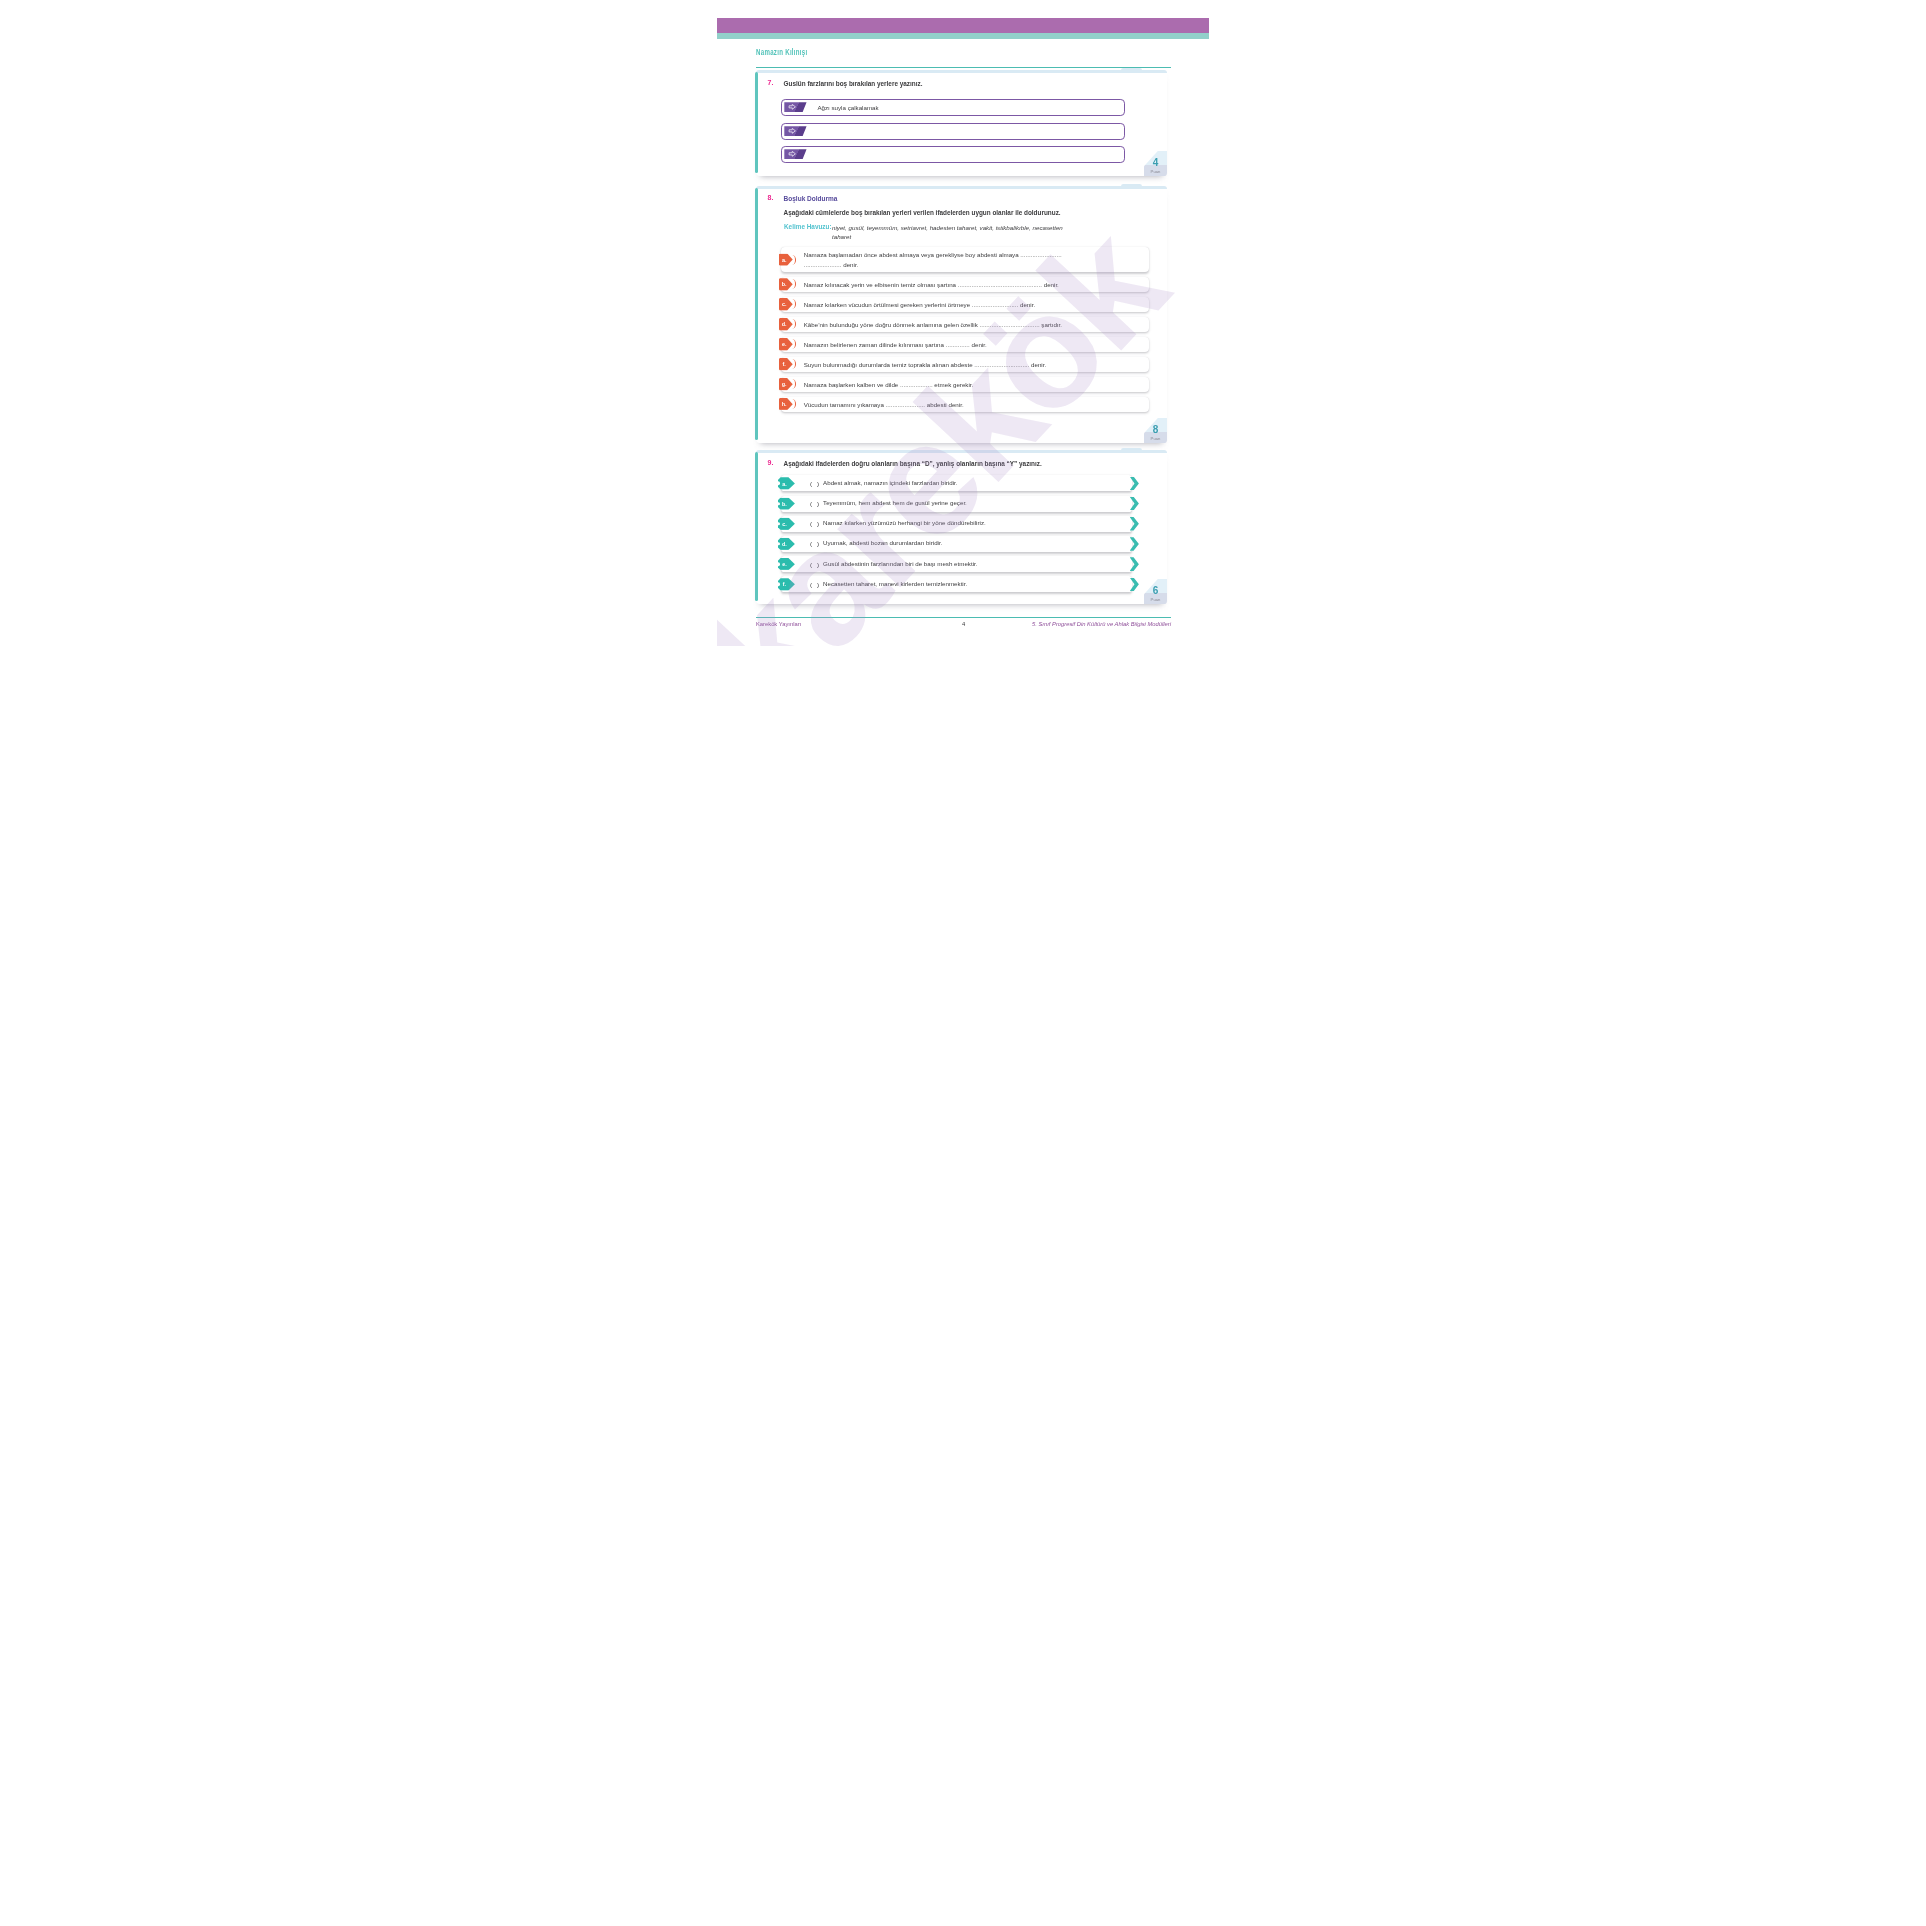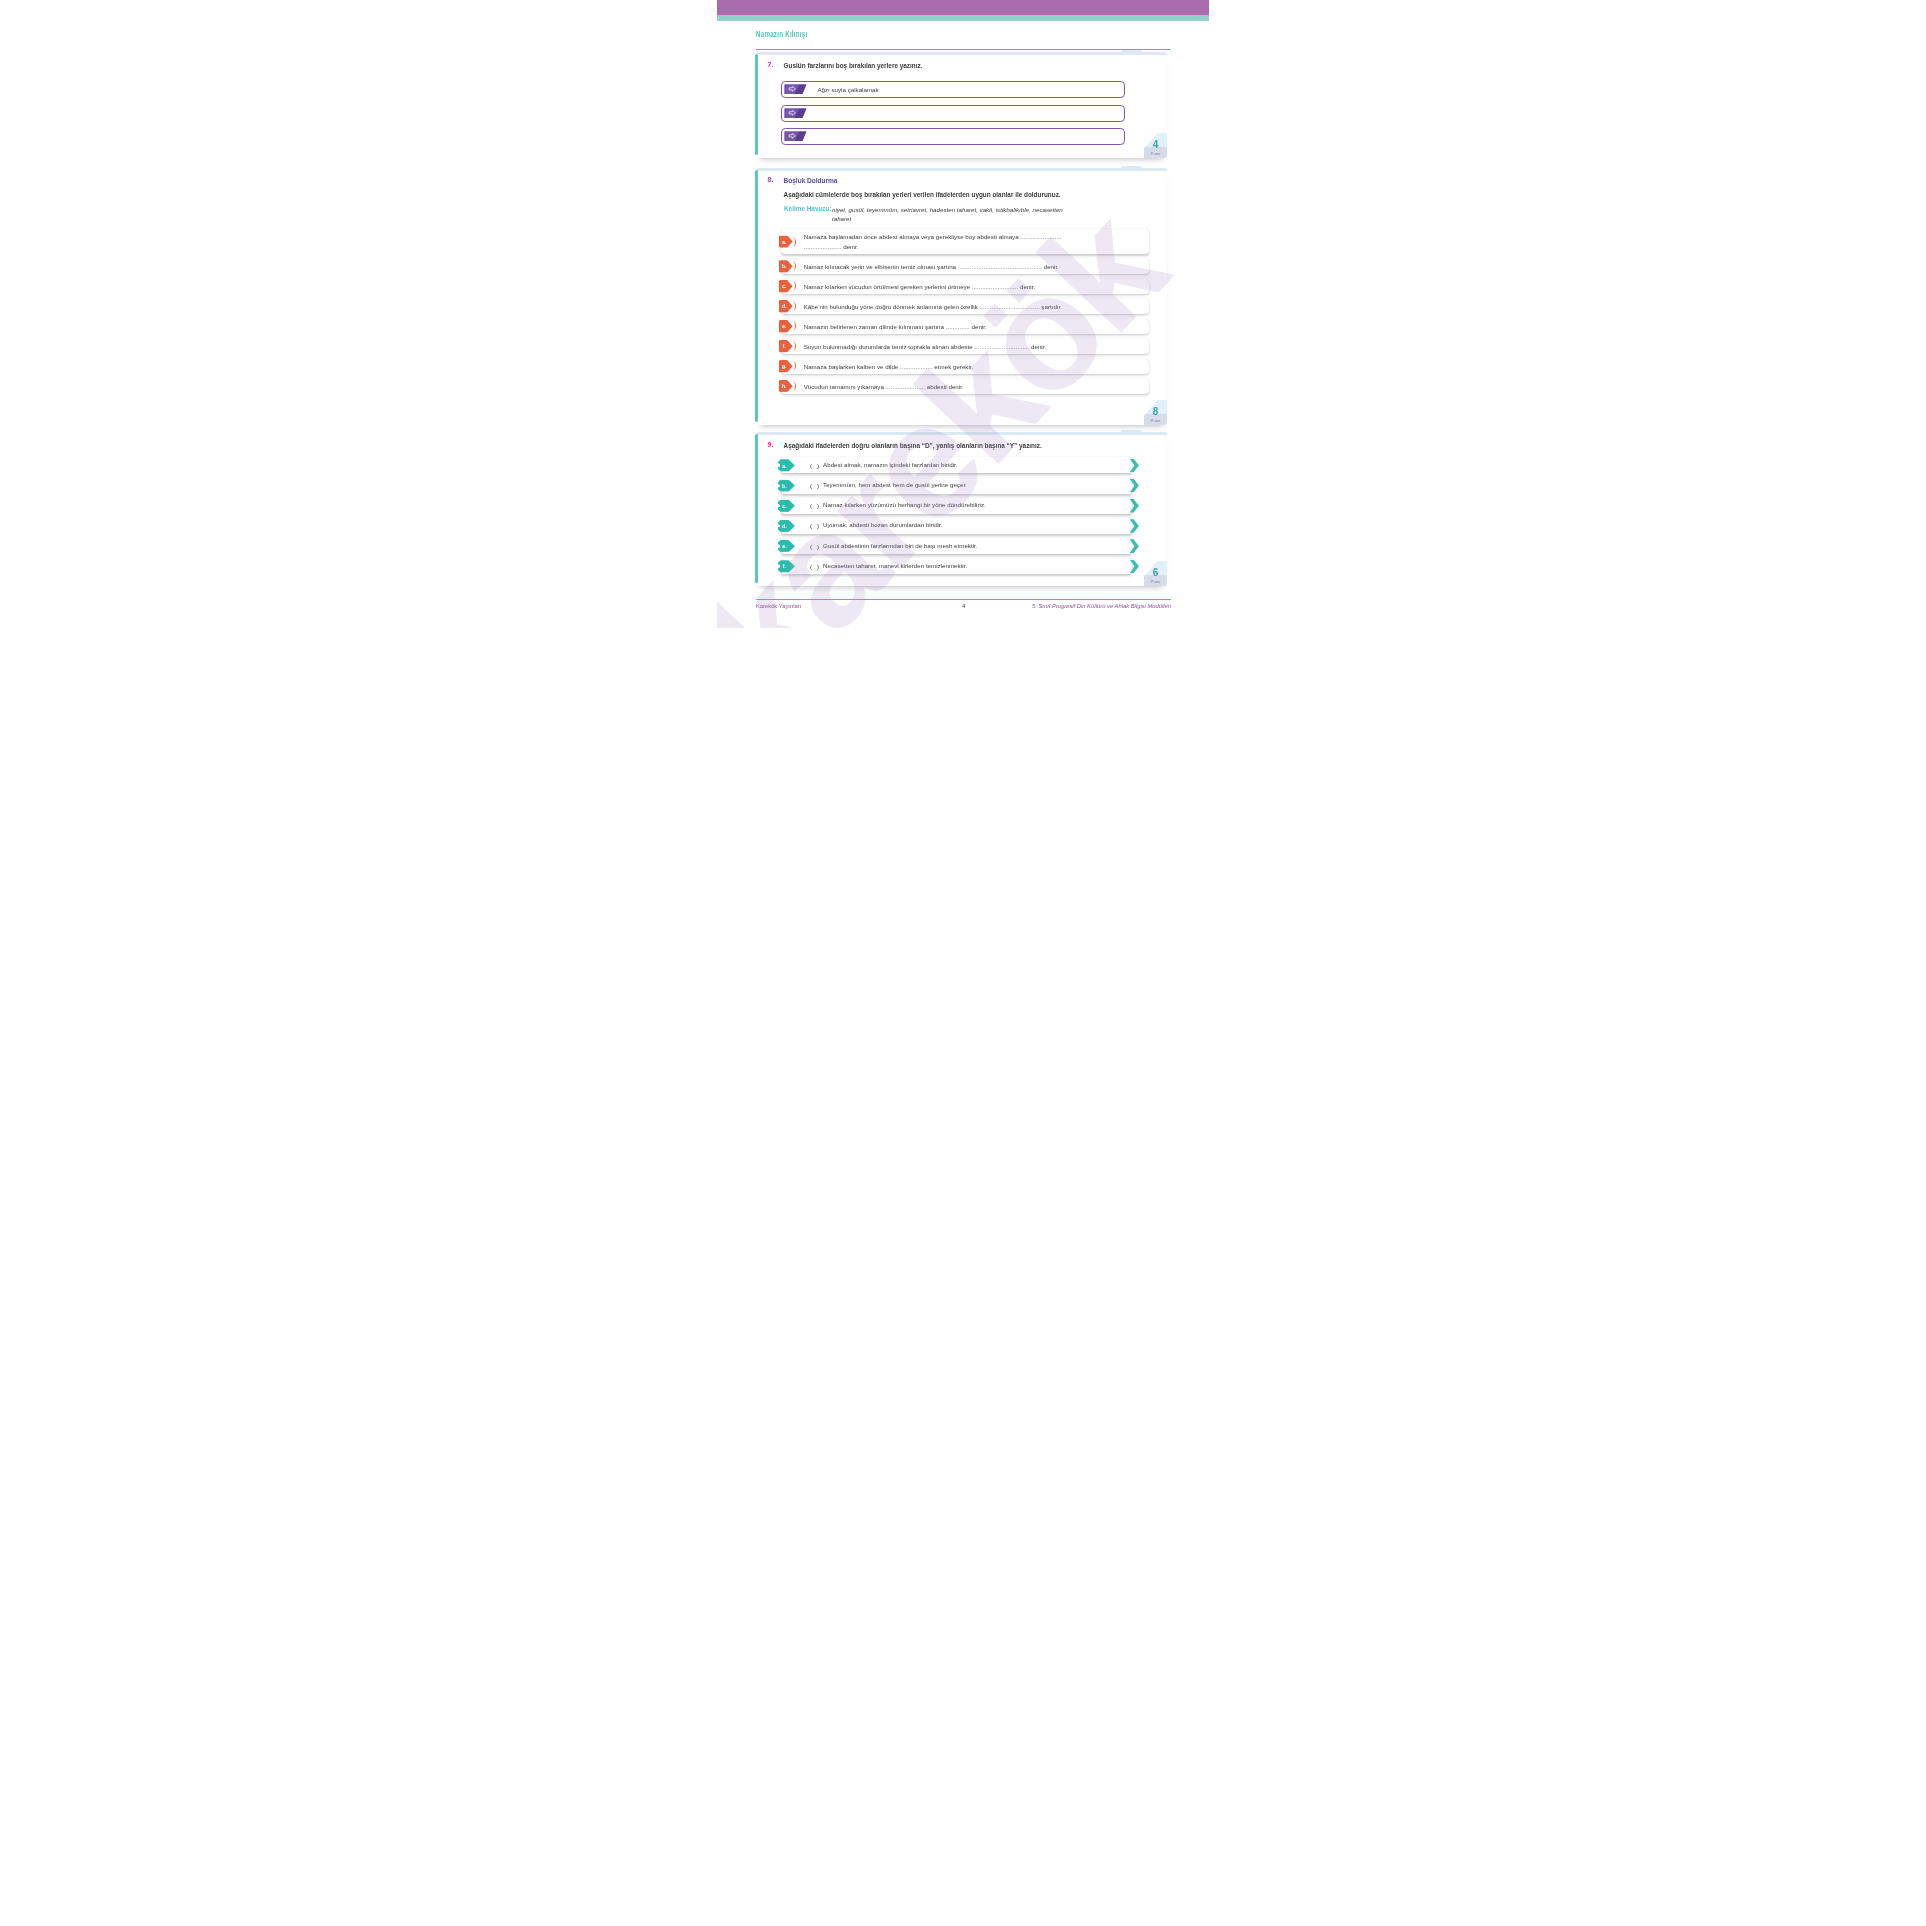--- a/index.html
+++ b/index.html
@@ -1,17 +1,17 @@
 <!DOCTYPE html>
 <html style="font-size:6.2px"><head>
 <meta charset="utf-8">
 <style>
   html,body{margin:0;padding:0;background:#ffffff;}
   body{font-family:"Liberation Sans", sans-serif;color:#3b3b3d;}
-  .page{position:relative;width:492px;height:628px;margin:0 auto;background:#fff;overflow:hidden;}
+  .page{position:relative;width:492px;height:628px;margin:18px auto;background:#fff;overflow:hidden;}
 
   
   .band-purple{position:absolute;left:0;top:0;width:100%;height:15.4px;background:#ab6cae;}
   .band-teal{position:absolute;left:0;top:15.4px;width:100%;height:5.8px;background:#92d0ca;}
 
   
   .page-title{position:absolute;left:39px;top:29px;color:#50c2b8;font-size:8.5px;font-weight:bold;letter-spacing:0.4px;}
   .page-title .cond{display:inline-block;transform:scaleX(.72);transform-origin:left center;white-space:nowrap;}
   .title-rule{position:absolute;left:39px;top:49px;width:415px;height:1.2px;background:#4cbcb2;}
 

